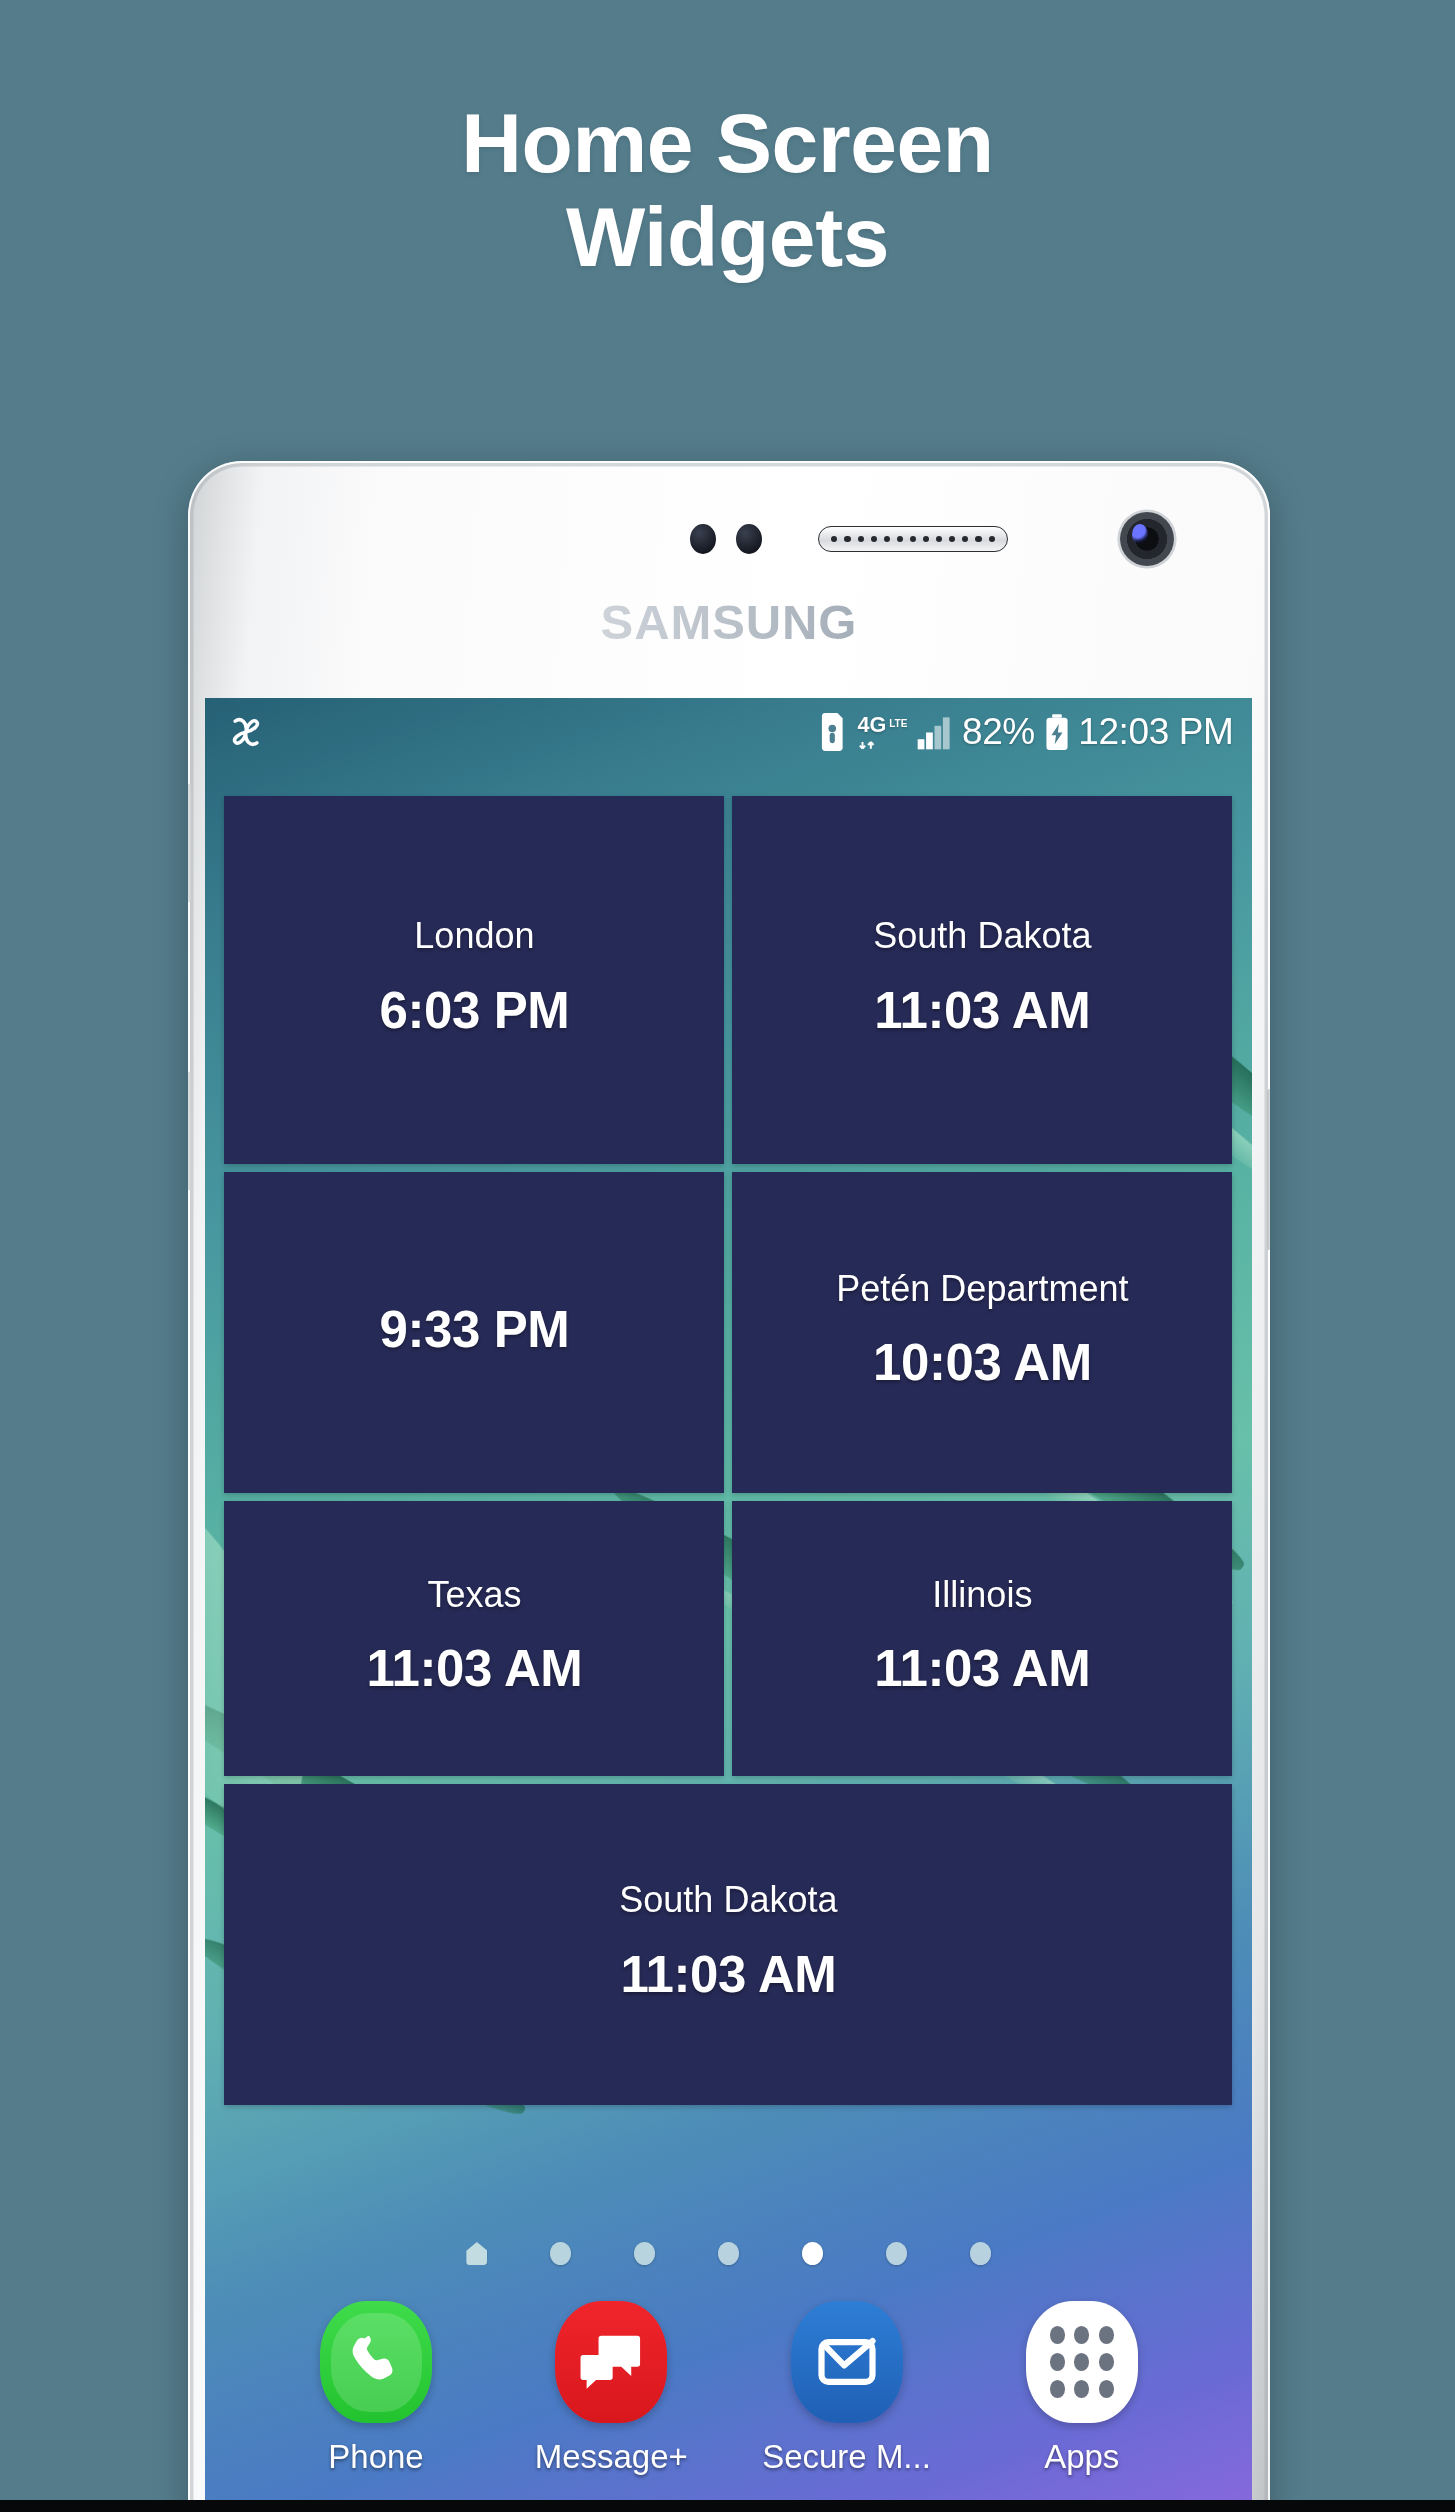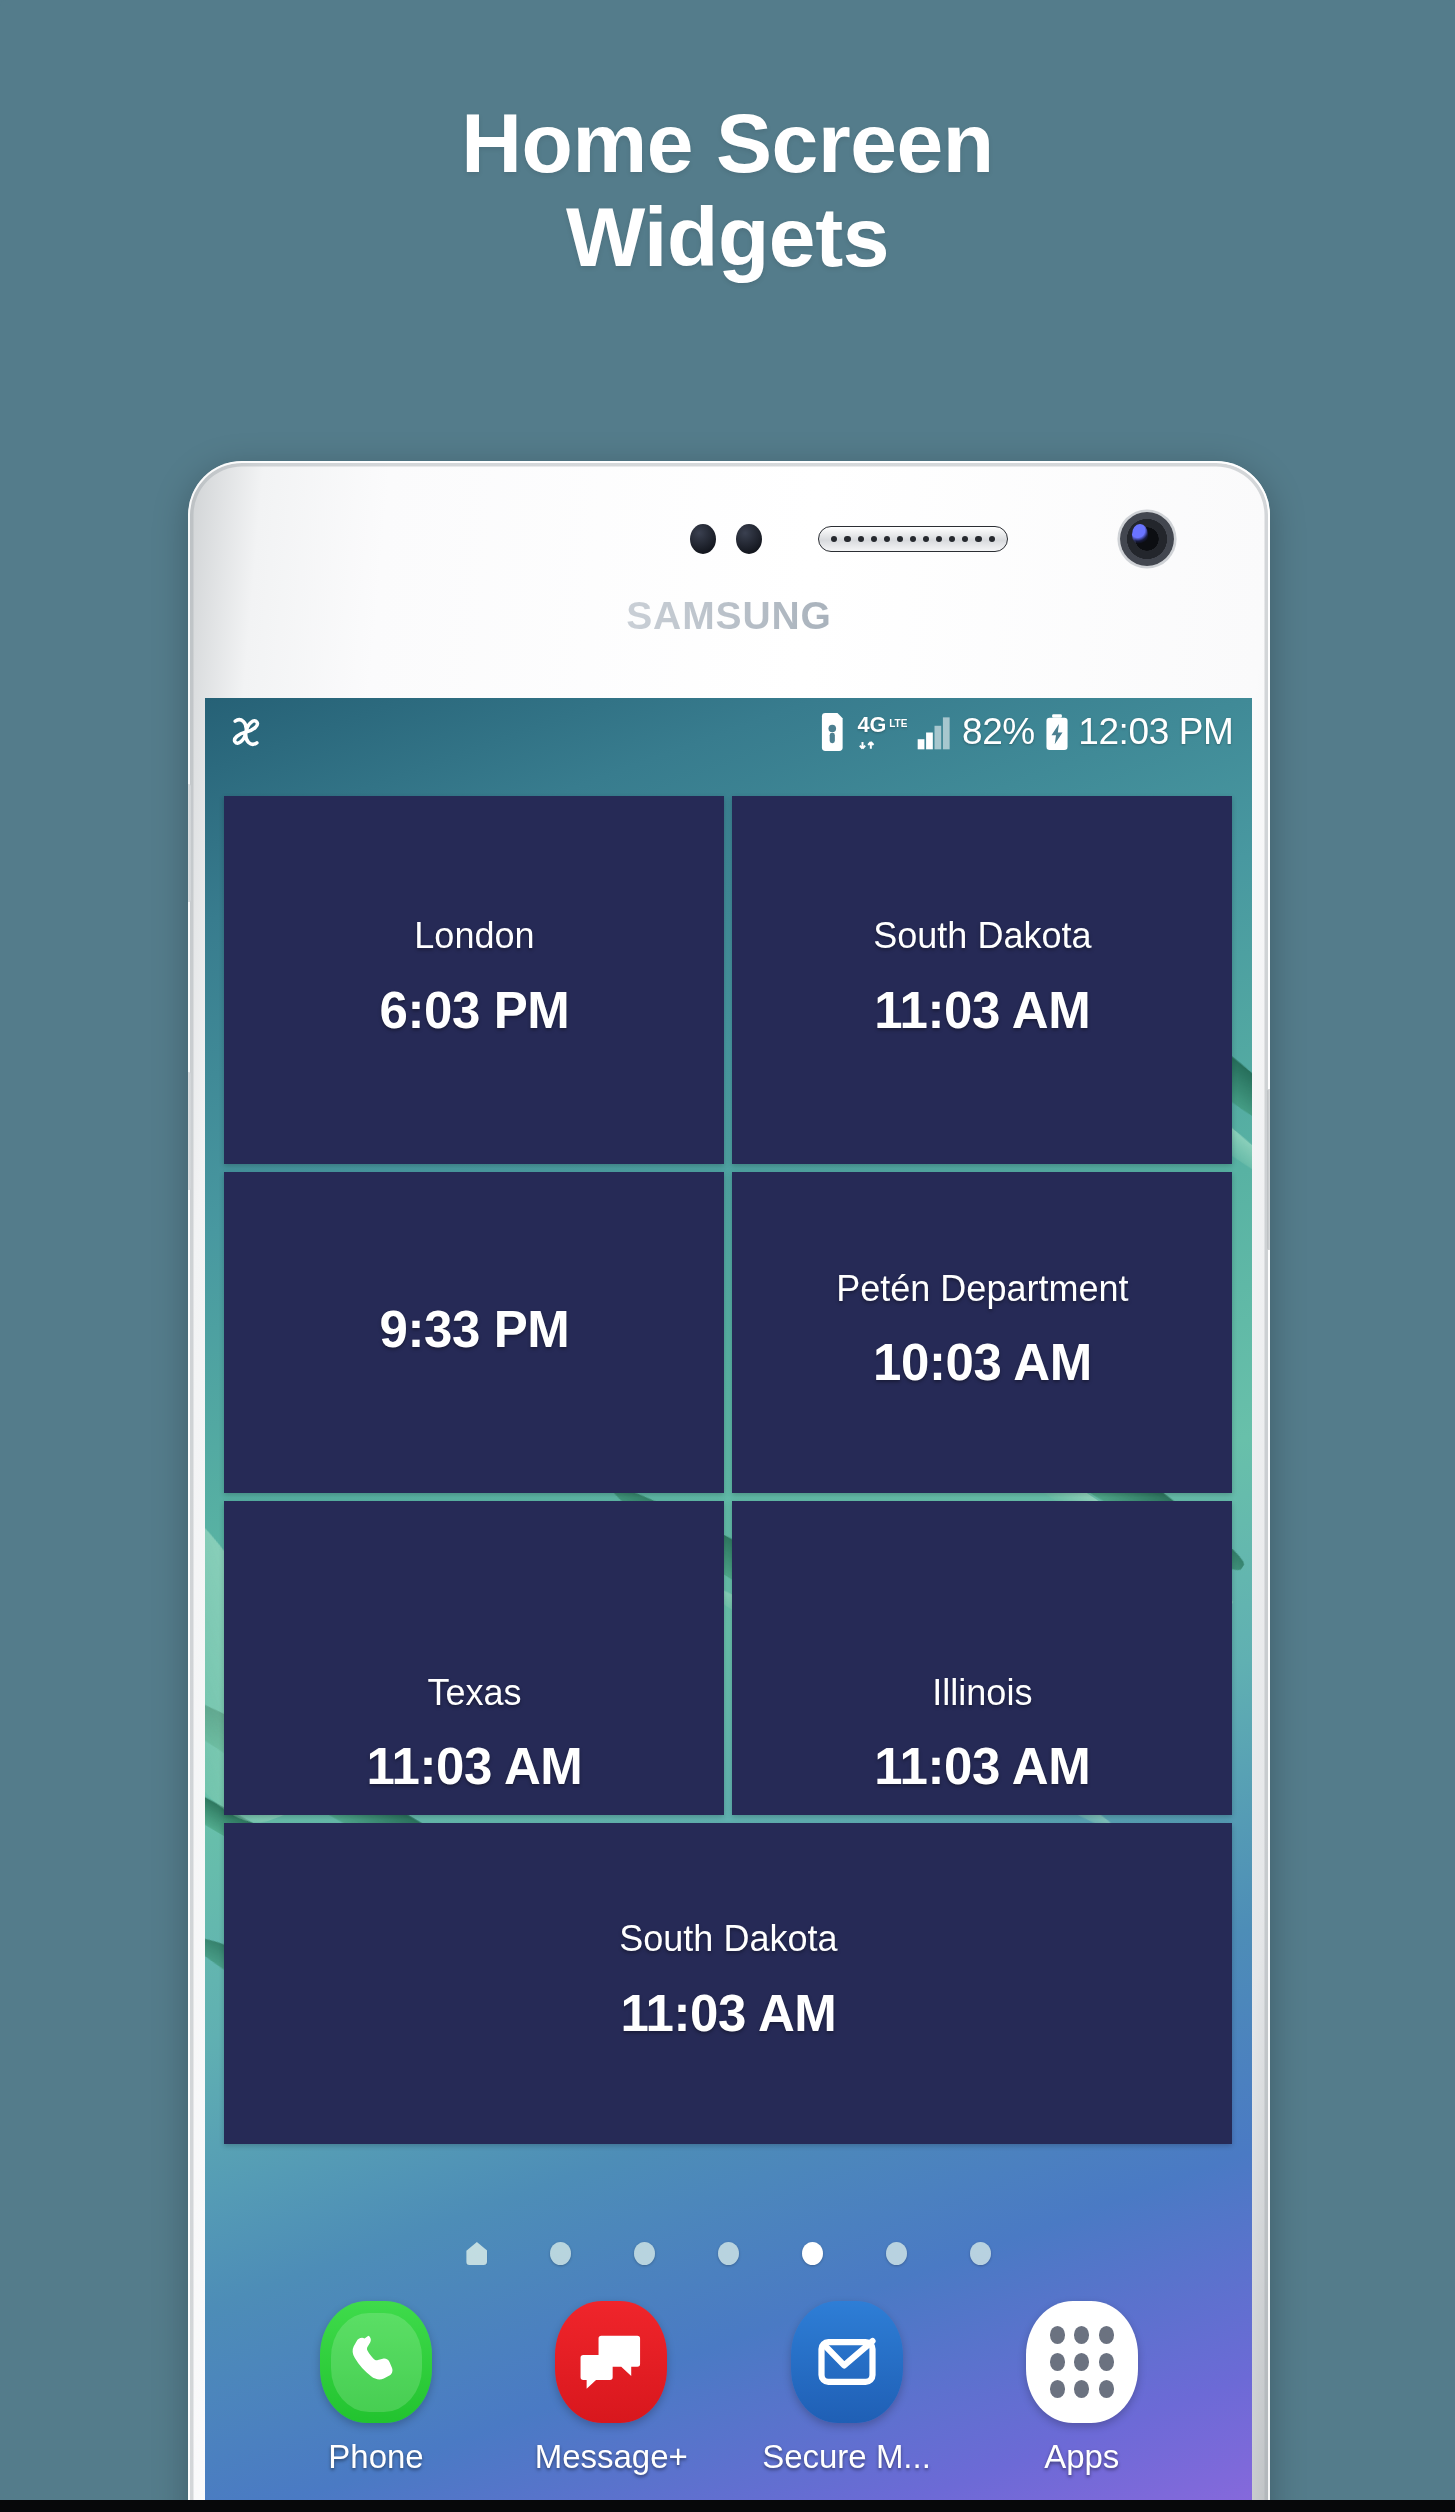--- a/index.html
+++ b/index.html
@@ -84,21 +84,21 @@
     box-shadow: 0 0 0 2.6px #cfd2d6;
   }
   #camera::after {
     content:""; position:absolute; left: 12.2px; top: 12.2px; width: 15.7px; height: 21px;
     background: radial-gradient(circle at 35% 30%, #6a74ff 0 40%, rgba(60,70,220,0.25) 60%, transparent 75%);
     border-radius:50%;
   }
   #brand {
     position:absolute; top: 133px; left:0; width:100%;
     text-align:center;
-    font-size: 39px; font-weight: bold; letter-spacing: 0.9px;
+    font-size: 49px; font-weight: bold; letter-spacing: 0.9px;
     background: linear-gradient(90deg, #ffffff 0%, #f3f4f6 18%, #c7cdd4 42%, #9aa5b0 68%, #64707d 100%);
     -webkit-background-clip: text; background-clip: text;
     color: transparent;
   }
 
   
   #screen {
     position: absolute;
     left: 17.4px; top: 237px;
     width: 1047px; height: 1856px;
@@ -154,21 +154,21 @@
   .widget {
     background: #262a56;
     flex: 1 1 0;
     display:flex; flex-direction:column; align-items:center; justify-content:center;
     color:#ffffff;
     padding: 14px 12.2px 19px;
     box-shadow: 0 1.7px 5.2px rgba(0,0,0,0.2);
   }
   .w-h1 { height: 368px; }
   .w-h2 { height: 321px; }
-  .w-h3 { height: 314px; justify-content: flex-end; }
+  .w-h3 { height: 275px; }
   .w-h4 { height: 321px; }
   .w-name {
     font-size: 36px; font-weight: 400; line-height: 1.17;
     text-align:center; margin-bottom: 23px;
     text-shadow: 0 1.7px 3.5px rgba(0,0,0,0.35);
   }
   .w-time {
     font-size: 51px; font-weight: bold; letter-spacing: -0.4px;
     text-shadow: 0 1.7px 3.5px rgba(0,0,0,0.35);
   }

